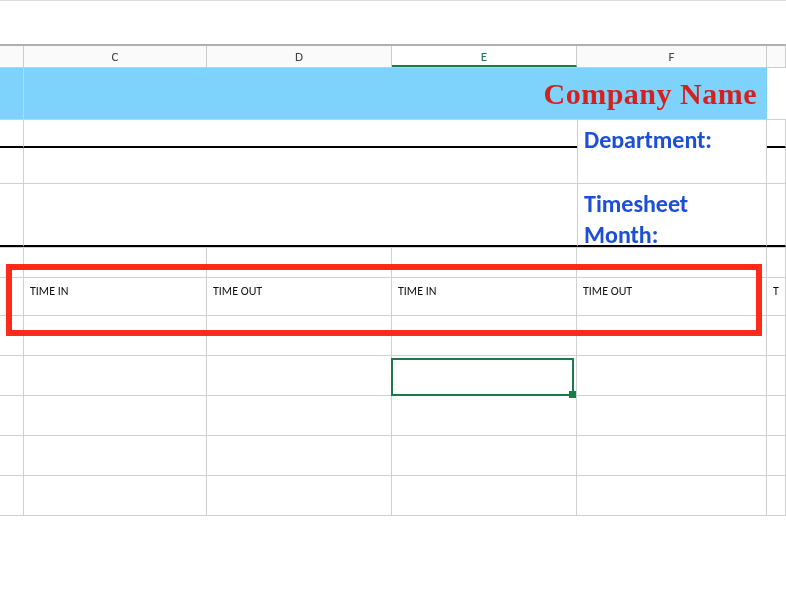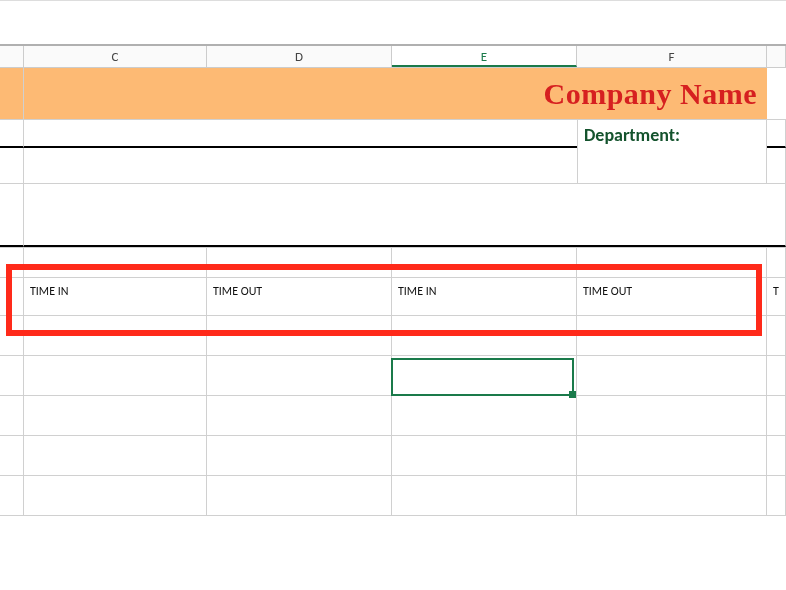--- a/index.html
+++ b/index.html
@@ -63,37 +63,37 @@
     
     .r-title { height: 52px; }
     .r-dept-label { height: 28px; }
     .r-dept-val { height: 36px; border-bottom: 1px solid #d0d0d0; }
     .r-ts-label { height: 64px; }
     .r-gap { height: 30px; }
     .r-headers { height: 38px; }
     .r-data { height: 40px; }
 
     .title-band {
-      background: #fdba74;
+      background: #7dd3fc;
       display: flex;
       align-items: center;
       justify-content: flex-end;
       padding-right: 10px;
     }
     .title-text {
       font-family: Georgia, 'Times New Roman', serif;
       font-weight: bold;
       color: #d62020;
       font-size: 30px;
       letter-spacing: 0.5px;
     }
     .blue-label {
-      color: #14532d;
+      color: #1d4ed8;
       font-weight: bold;
-      font-size: 18px;
+      font-size: 24px;
       line-height: 1.3;
     }
     .hdr-text {
       font-size: 12px;
       color: #111;
       padding-top: 6px;
     }
 
     
     .selection {
@@ -160,20 +160,23 @@
     <div class="cell col-e" style="border-right:none;"></div>
     <div class="cell col-f" style="border-left:1px solid #d0d0d0;"></div>
     <div class="cell col-g"></div>
   </div>
 
   <div class="row r-ts-label">
     <div class="cell col-b-stub" style="border-bottom:2px solid #000;"></div>
     <div class="cell col-c" style="border-right:none;border-bottom:2px solid #000;"></div>
     <div class="cell col-d" style="border-right:none;border-bottom:2px solid #000;"></div>
     <div class="cell col-e" style="border-right:none;border-bottom:2px solid #000;"></div>
+    <div class="cell col-f blue-label" style="border-left:1px solid #d0d0d0;border-bottom:2px solid #000;">
+      <span>Timesheet Month:</span>
+    </div>
     <div class="cell col-g" style="border-bottom:2px solid #000;"></div>
   </div>
 
   <div class="row r-gap">
     <div class="cell col-b-stub"></div>
     <div class="cell col-c"></div>
     <div class="cell col-d"></div>
     <div class="cell col-e"></div>
     <div class="cell col-f"></div>
     <div class="cell col-g"></div>

